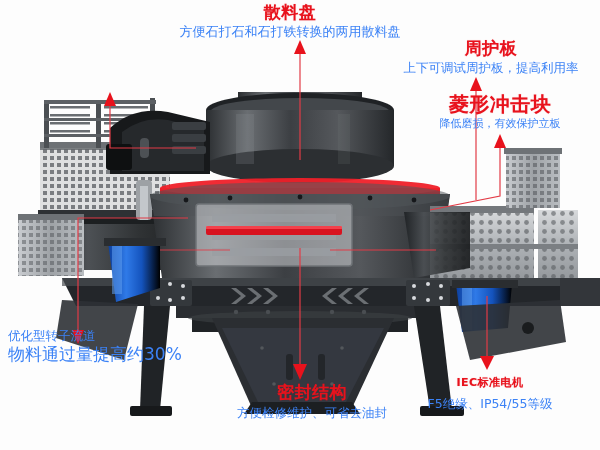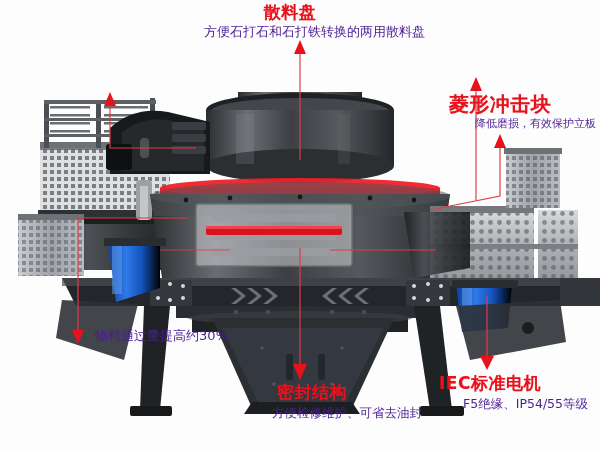--- a/index.html
+++ b/index.html
@@ -10,21 +10,21 @@
     position:relative;
   }
   #stage{position:absolute;inset:0;}
 
   
   .callout{position:absolute;white-space:nowrap;}
   .callout .title{
     color:#e8121c;font-weight:bold;letter-spacing:.5px;
     text-shadow:0 0 1px rgba(232,18,28,.35);
   }
-  .callout .desc{color:#4c1d95;text-align:right;}
+  .callout .desc{color:#3b82f6;}
   .callout.ctr{text-align:center;}
   .callout.lft{text-align:left;}
 
   
   #leaders{position:absolute;inset:0;width:600px;height:450px;}
 
   
   #machine{position:absolute;left:0;top:92px;width:600px;height:330px;}
 </style>
 </head>
@@ -303,33 +303,38 @@
       <polygon points="487,370 480,356 494,356"></polygon>
     </g>
   </svg>
 
   <div class="callout ctr" style="left:155px;top:2px;width:270px;">
     <div class="title" style="font-size:17px;line-height:20px;">散料盘</div>
     <div class="desc" style="font-size:13px;line-height:18px;margin-top:1px;">方便石打石和石打铁转换的两用散料盘</div>
   </div>
 
 
+  <div class="callout ctr" style="left:386px;top:38px;width:210px;">
+    <div class="title" style="font-size:17px;line-height:20px;">周护板</div>
+    <div class="desc" style="font-size:12.5px;line-height:18px;margin-top:1px;">上下可调试周护板，提高利用率</div>
+  </div>
 
   <div class="callout ctr" style="left:404px;top:94px;width:192px;">
     <div class="title" style="font-size:20px;line-height:20px;">菱形冲击块</div>
     <div class="desc" style="font-size:11px;line-height:18px;margin-top:1px;">降低磨损，有效保护立板</div>
   </div>
 
   <div class="callout lft" style="left:8px;top:326px;width:220px;">
-    <div class="desc" style="font-size:13px;line-height:19px;">物料通过量提高约30%</div>
+    <div class="desc" style="font-size:12.5px;line-height:19px;">优化型转子流道</div>
+    <div class="desc" style="font-size:17px;line-height:19px;">物料通过量提高约30%</div>
   </div>
 
   <div class="callout ctr" style="left:202px;top:382px;width:220px;">
     <div class="title" style="font-size:17px;line-height:21px;">密封结构</div>
     <div class="desc" style="font-size:12.5px;line-height:19px;">方便检修维护、可省去油封</div>
   </div>
 
   <div class="callout ctr" style="left:392px;top:372px;width:196px;">
-    <div class="title" style="font-size:17px;line-height:22px;">IEC标准电机</div>
+    <div class="title" style="font-size:11px;line-height:22px;">IEC标准电机</div>
     <div class="desc" style="font-size:12.5px;line-height:19px;">F5绝缘、IP54/55等级</div>
   </div>
 
 </div>
 
 </body></html>

